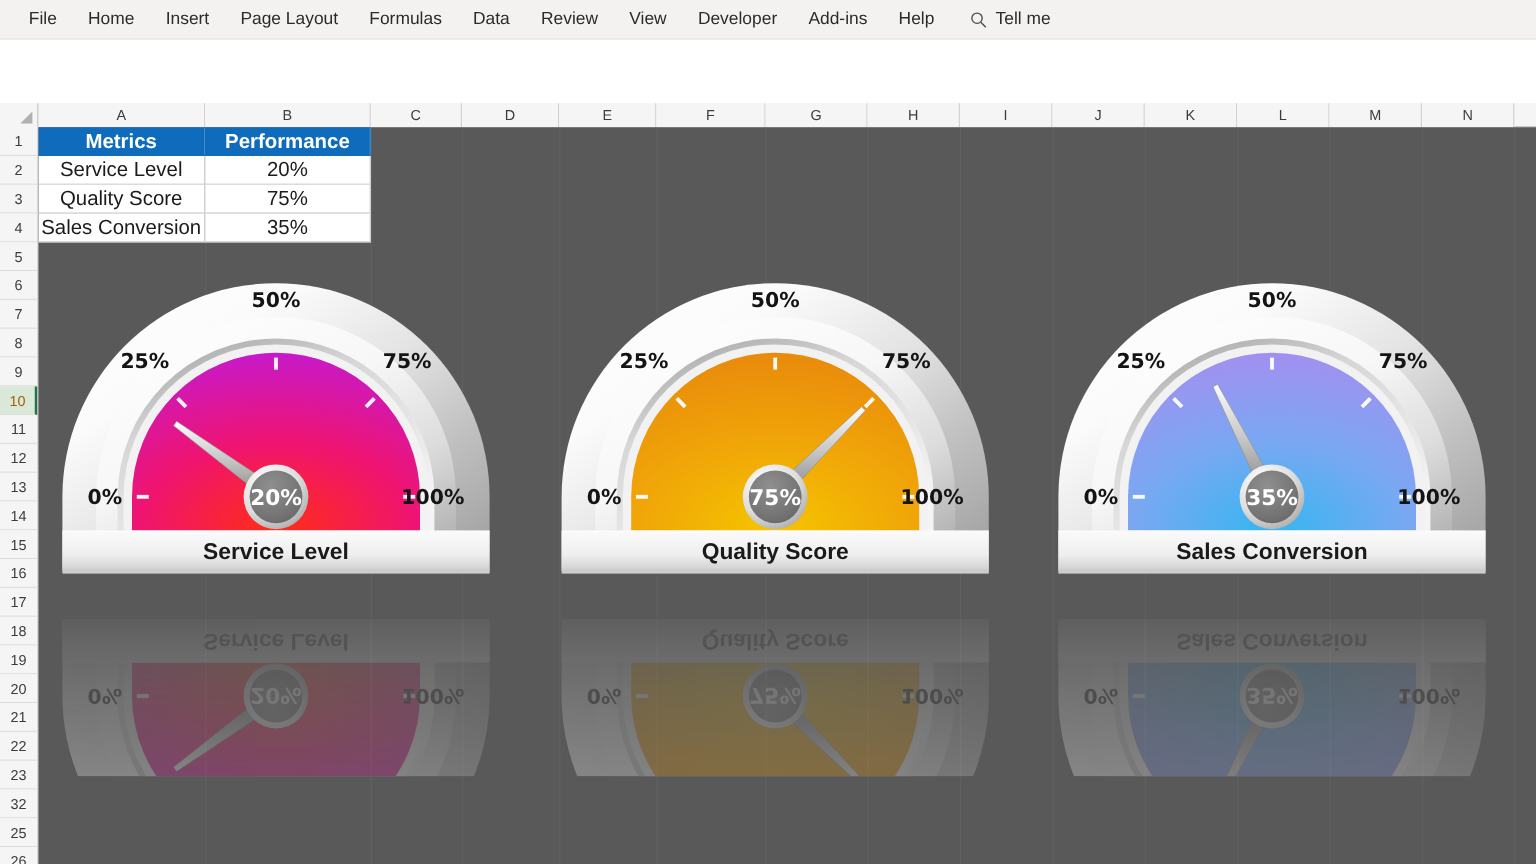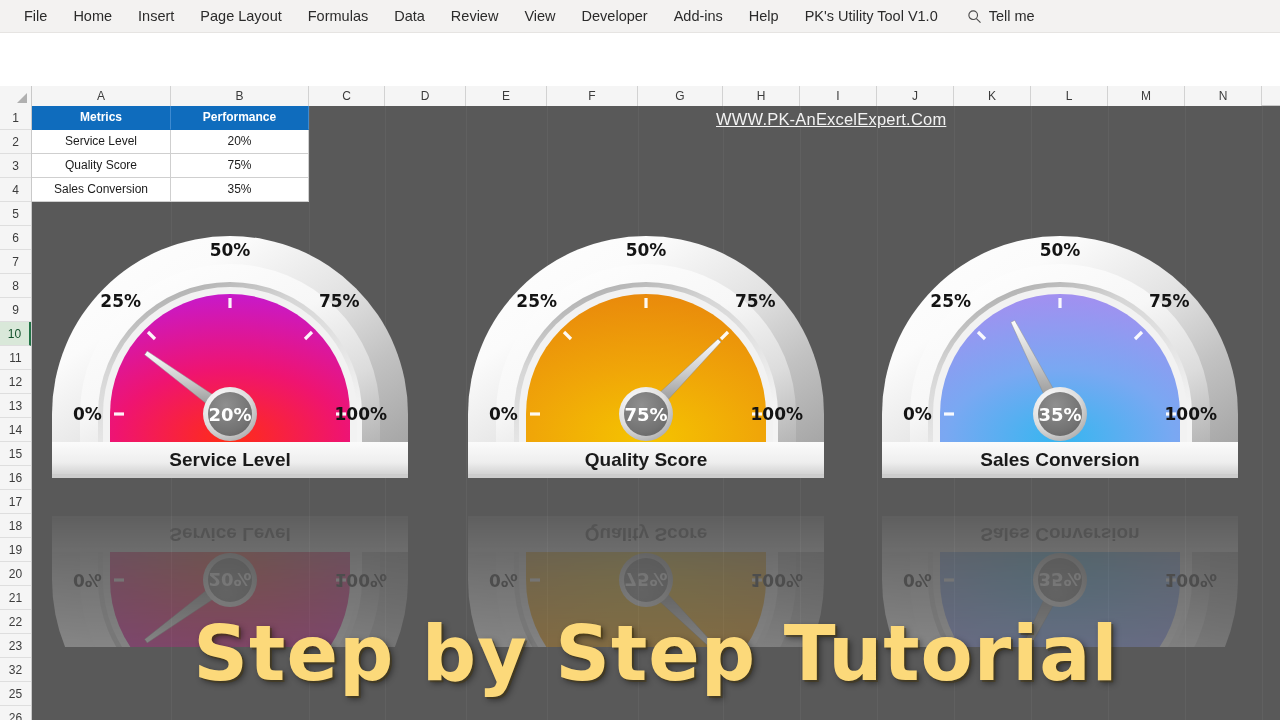--- a/index.html
+++ b/index.html
@@ -101,39 +101,39 @@
   .rowhead {
     position: absolute; left: 0; top: 106px; width: 32px; height: 614px;
     background: #f5f5f5; border-right: 1px solid #c9c9c9;
   }
   .rh {
     height: 24px; line-height: 24px; text-align: center;
     font-size: 12px; color: #3c3c3c;
     border-bottom: 1px solid #dedede;
     background: #f5f5f5;
   }
-  .rh.sel { background: #d9e8d9; color: #14532d; border-right: 2px solid #217346; }
+  .rh.sel { background: #d9e8d9; color: #a16207; border-right: 2px solid #217346; }
 
   .canvas {
     position: absolute; left: 32px; top: 106px;
     width: 1248px; height: 614px;
     background: #595959;
     overflow: hidden;
   }
   
   .vsep {
     position: absolute; top: 0; bottom: 0; width: 1px;
     background: rgba(255,255,255,0.045);
   }
 
   
   .table {
     position: absolute; left: 0; top: 0;
     width: 277px;
-    font-size: 12px;
+    font-size: 17px;
   }
   .trow { display: flex; height: 24px; }
   .tcell {
     height: 24px; line-height: 23px;
     border-right: 1px solid #cfcfcf;
     border-bottom: 1px solid #cfcfcf;
     background: #ffffff; color: #1b1b1b;
     text-align: center; overflow: hidden; white-space: nowrap;
   }
   .tcell.c0 { width: 139px; }
@@ -206,21 +206,20 @@
         <div class="tab">Home</div>
         <div class="tab">Insert</div>
         <div class="tab">Page Layout</div>
         <div class="tab">Formulas</div>
         <div class="tab">Data</div>
         <div class="tab">Review</div>
         <div class="tab">View</div>
         <div class="tab">Developer</div>
         <div class="tab">Add-ins</div>
         <div class="tab">Help</div>
-        <div class="tab">PK's Utility Tool V1.0</div>
       </div>
     <div class="tellme-wrap">
       <span class="tellme-icon">
         <svg viewBox="0 0 16 16" width="15" height="15">
           <circle cx="6.6" cy="6.6" r="4.6" fill="none" stroke="#4a4a4a" stroke-width="1.2"></circle>
           <line x1="10" y1="10.2" x2="14.4" y2="14.6" stroke="#4a4a4a" stroke-width="1.2"></line>
         </svg>
       </span>
       <span class="tellme-label">Tell me</span>
     </div>
@@ -308,21 +307,20 @@
       <div class="trow">
         <div class="tcell c0">Quality Score</div>
         <div class="tcell c1">75%</div>
       </div>
       <div class="trow">
         <div class="tcell c0">Sales Conversion</div>
         <div class="tcell c1">35%</div>
       </div>
     </div>
 
-    <div class="watermark">WWW.PK-AnExcelExpert.Com</div>
 
     <div class="gauges">
       <div class="gauge g0">
         <div class="reflection">
             <div id="refl0">
 <svg class="gsvg" viewBox="0 0 392 300">
   <defs>
     <linearGradient id="shell_g0" x1="0" y1="0" x2="1" y2="1">
       <stop offset="0%" stop-color="#ffffff"></stop>
       <stop offset="28%" stop-color="#fbfbfb"></stop>
@@ -823,16 +821,15 @@
   <circle cx="196" cy="212" r="27" fill="url(#hubring_g2)"></circle>
   <circle cx="196" cy="212" r="22" fill="url(#hub_g2)"></circle>
   <text x="196" y="219" text-anchor="middle" font-family="DejaVu Sans, sans-serif" font-size="18" font-weight="bold" fill="#ffffff">35%</text>
 
   <text x="196" y="264" text-anchor="middle" font-family="Liberation Sans, sans-serif" font-size="19" font-weight="bold" fill="#1a1a1a">Sales Conversion</text>
 </svg>
           </div>
       </div>
     </div>
 
-    <div class="bigtitle">Step by Step Tutorial</div>
   </div>
 
 </div>
 
 </body></html>

